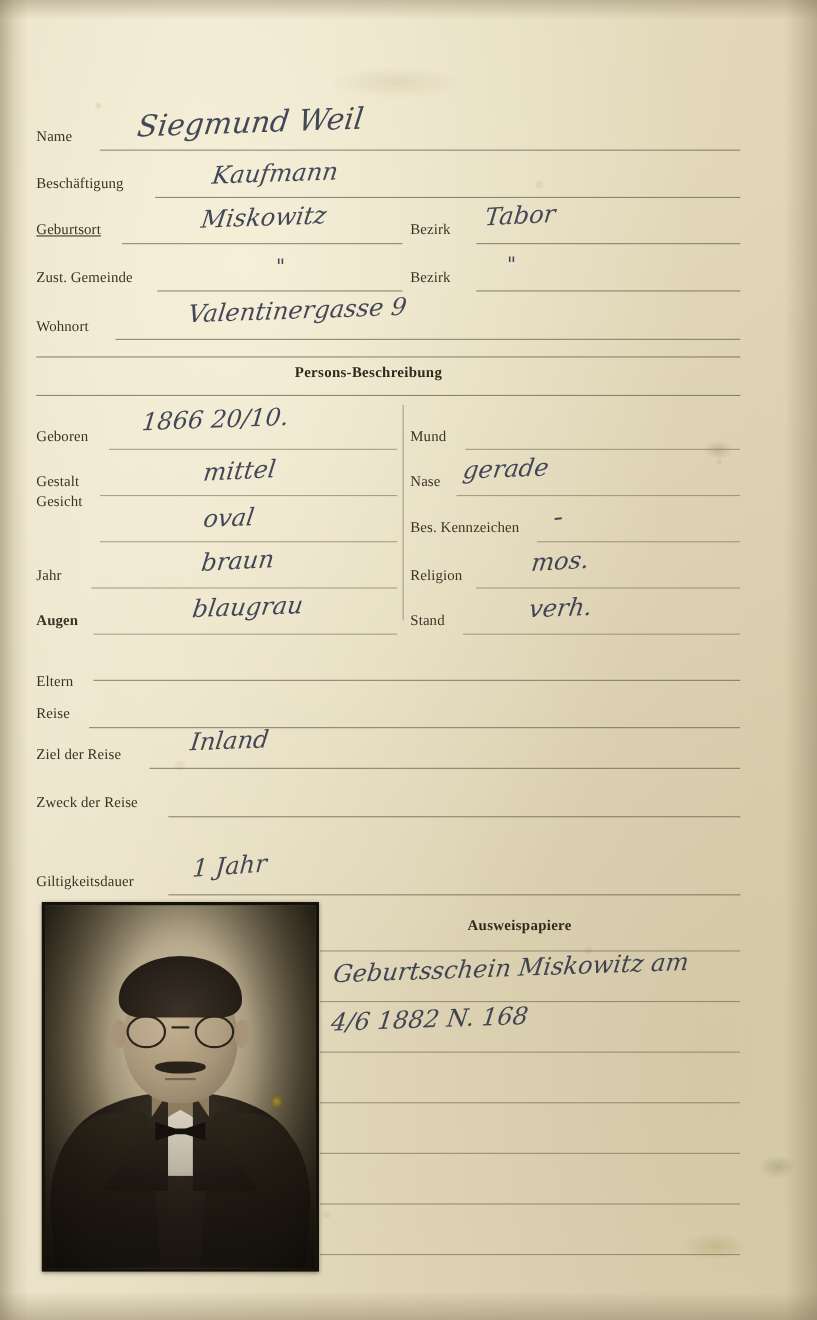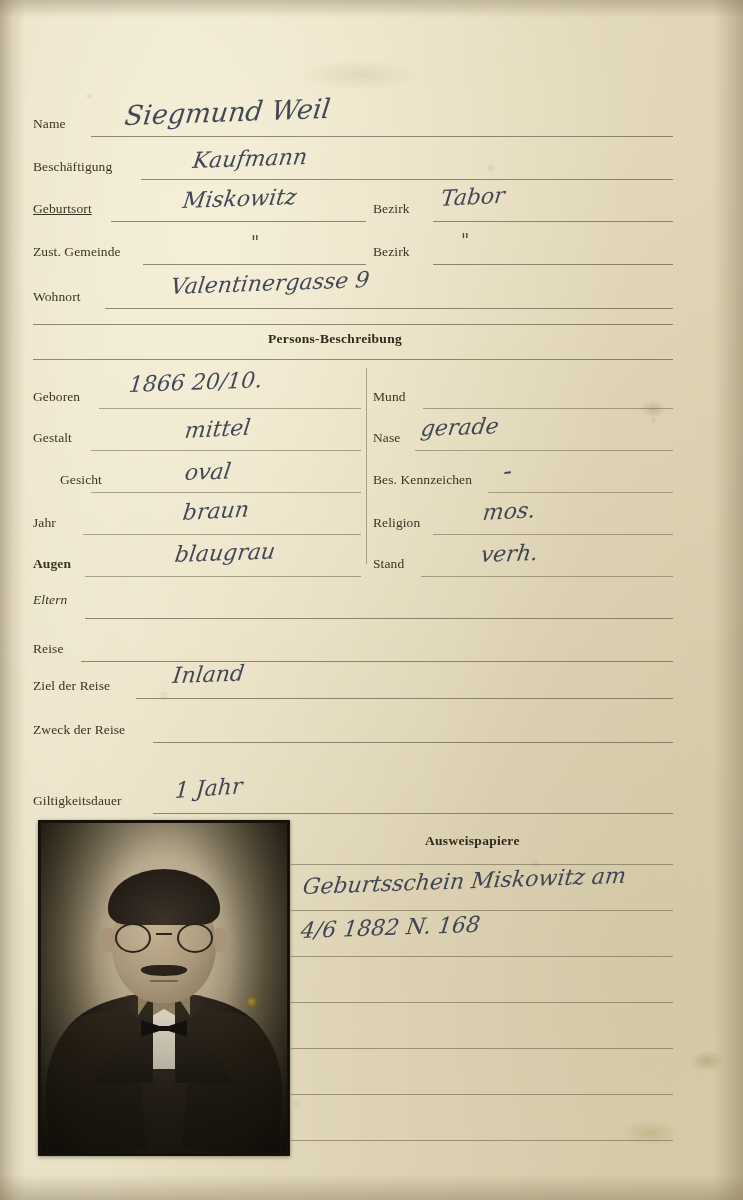--- a/index.html
+++ b/index.html
@@ -269,21 +269,21 @@
     <div class="vdiv" style="left:333px;top:272px;height:196px;"></div>
 
     <div class="label" style="left:0px;top:293px;">Geboren</div>
     <div class="rule thin" style="left:66px;top:312px;width:262px;"></div>
     <div class="hand med" style="left:96px;top:276px;transform:rotate(-2deg) skewX(-8deg);">1866 20/10.</div>
 
     <div class="label" style="left:0px;top:334px;">Gestalt</div>
     <div class="rule thin" style="left:58px;top:354px;width:270px;"></div>
     <div class="hand med" style="left:152px;top:322px;transform:rotate(-3deg) skewX(-10deg);">mittel</div>
 
-    <div class="label" style="left:0px;top:376px;margin-left:27px;">Gesicht</div>
+    <div class="label" style="left:0px;top:352px;">Gesicht</div>
     <div class="rule thin" style="left:58px;top:396px;width:270px;"></div>
     <div class="hand med" style="left:152px;top:364px;transform:rotate(-2deg) skewX(-10deg);">oval</div>
 
     <div class="label" style="left:0px;top:419px;">Jahr</div>
     <div class="rule thin" style="left:50px;top:438px;width:278px;"></div>
     <div class="hand med" style="left:150px;top:404px;transform:rotate(-3deg) skewX(-10deg);">braun</div>
 
     <div class="label" style="left:0px;top:460px;font-weight:bold;">Augen</div>
     <div class="rule thin" style="left:52px;top:480px;width:276px;"></div>
     <div class="hand med" style="left:142px;top:446px;transform:rotate(-2deg) skewX(-10deg);">blaugrau</div>
@@ -301,21 +301,21 @@
     <div class="hand med" style="left:470px;top:360px;font-size:26px;transform:rotate(-6deg);">-</div>
 
     <div class="label" style="left:340px;top:419px;">Religion</div>
     <div class="rule thin" style="left:400px;top:438px;width:240px;"></div>
     <div class="hand med" style="left:450px;top:404px;transform:rotate(-3deg) skewX(-10deg);">mos.</div>
 
     <div class="label" style="left:340px;top:460px;">Stand</div>
     <div class="rule thin" style="left:388px;top:480px;width:252px;"></div>
     <div class="hand med" style="left:448px;top:446px;transform:rotate(-2deg) skewX(-10deg);">verh.</div>
 
-    <div class="label" style="left:0px;top:496px;font-style:italic;">Eltern</div>
+    <div class="label" style="left:0px;top:516px;">Eltern</div>
     <div class="rule" style="left:52px;top:522px;width:588px;"></div>
     <div class="hand med" style="left:140px;top:490px;"></div>
 
     <div class="label" style="left:0px;top:545px;">Reise</div>
     <div class="rule" style="left:48px;top:565px;width:592px;"></div>
     <div class="hand med" style="left:140px;top:533px;"></div>
 
     <div class="label" style="left:0px;top:582px;">Ziel der Reise</div>
     <div class="rule" style="left:103px;top:602px;width:537px;"></div>
     <div class="hand med" style="left:140px;top:567px;transform:rotate(-2deg) skewX(-9deg);">Inland</div>

